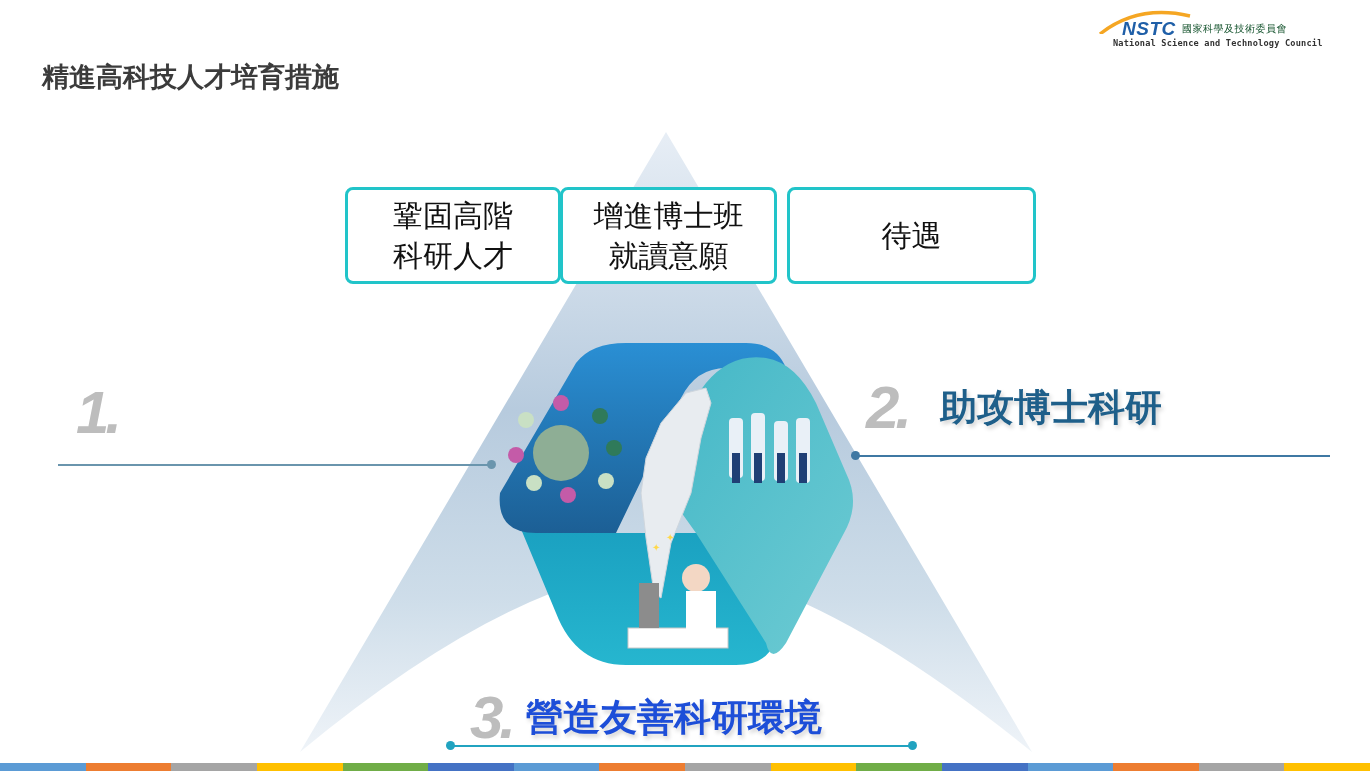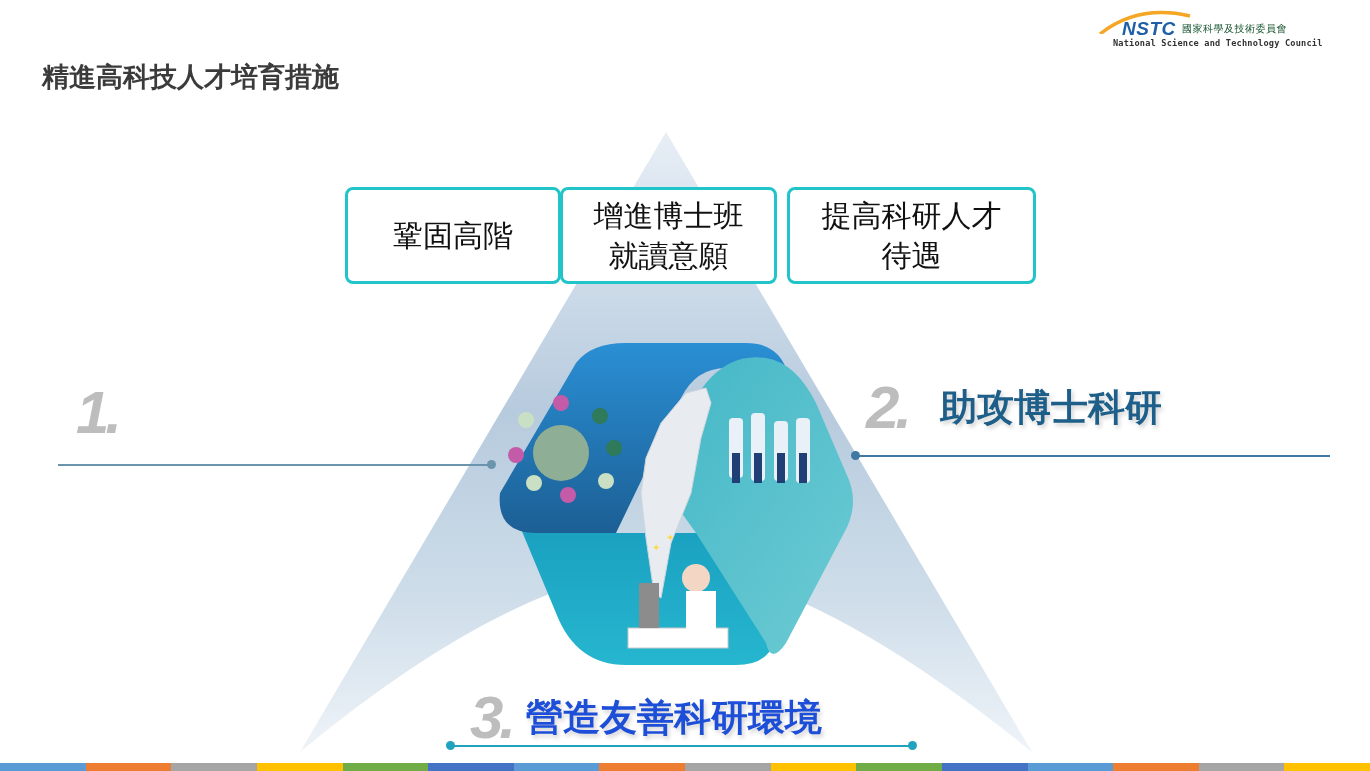--- a/index.html
+++ b/index.html
@@ -78,27 +78,27 @@
   </svg>
   <span class="logo-nstc">NSTC</span>
   <span class="logo-zh">國家科學及技術委員會</span>
   <span class="logo-en">National Science and Technology Council</span>
 </div>
 
 <h1 class="page-title">精進高科技人才培育措施</h1>
 
 <div class="top-box box1">
   <span>鞏固高階</span>
+  <span>科研人才</span>
 </div>
 <div class="top-box box2">
   <span>增進博士班</span>
   <span>就讀意願</span>
 </div>
 <div class="top-box box3">
-  <span>提高科研人才</span>
   <span>待遇</span>
 </div>
 
 <svg class="center-graphic" viewBox="0 0 360 322">
   <defs>
     <linearGradient id="segA" x1="0" y1="0" x2="0" y2="1">
       <stop offset="0" stop-color="#2a8fd4"></stop>
       <stop offset="1" stop-color="#1c5f95"></stop>
     </linearGradient>
     <linearGradient id="segB" x1="0" y1="0" x2="1" y2="1">

